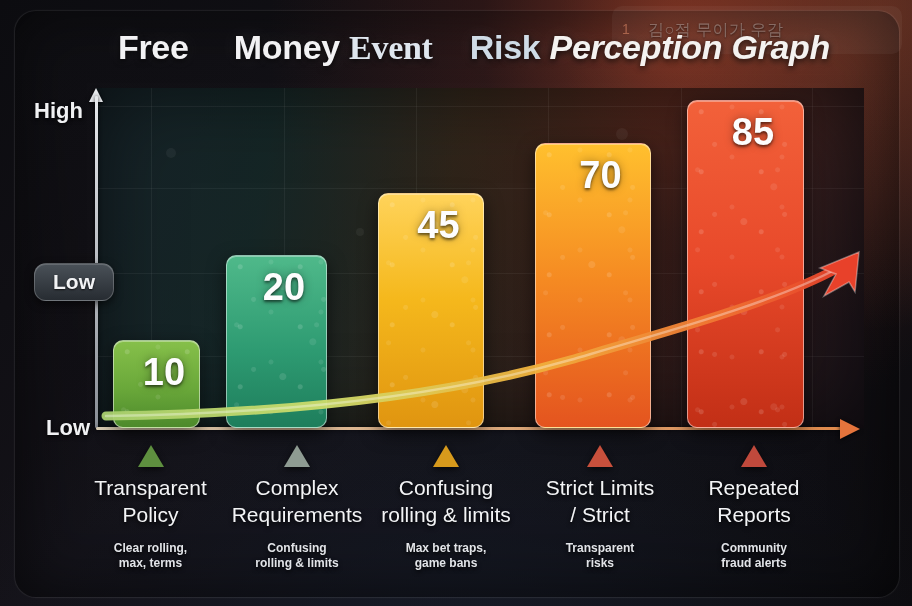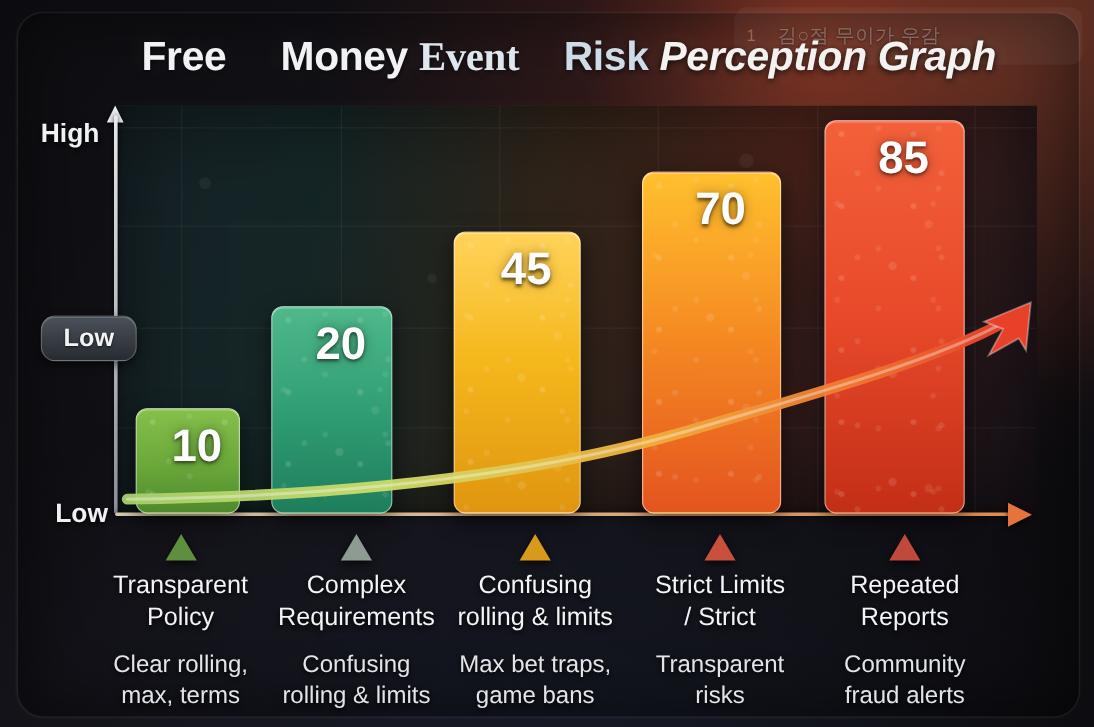--- a/index.html
+++ b/index.html
@@ -105,22 +105,22 @@
   
   #trend{position:absolute;left:0;top:0;width:912px;height:606px;pointer-events:none;}
 
   
   .cat{position:absolute;text-align:center;}
   .tri{width:0;height:0;margin:0 auto 8px auto;
        border-left:13px solid transparent;border-right:13px solid transparent;
        filter:drop-shadow(0 2px 3px rgba(0,0,0,.7));}
   .cat-title{font-size:21px;font-weight:normal;color:#f3f4f6;line-height:1.28;
              text-shadow:0 2px 4px rgba(0,0,0,.9);}
-  .cat-sub{margin-top:12px;font-size:20px;color:#e2e4e8;line-height:1.3;
-           text-shadow:0 2px 4px rgba(0,0,0,.9);}
+  .cat-sub{margin-top:12px;font-size:12px;color:#e2e4e8;line-height:1.3;
+           text-shadow:0 2px 4px rgba(0,0,0,.9);font-weight:bold;}
 </style>
 </head>
 <body>
 
 <div id="stage">
 
   <div id="panel"></div>
 
   <div id="watermark">
     <span id="wm-num">1</span>

